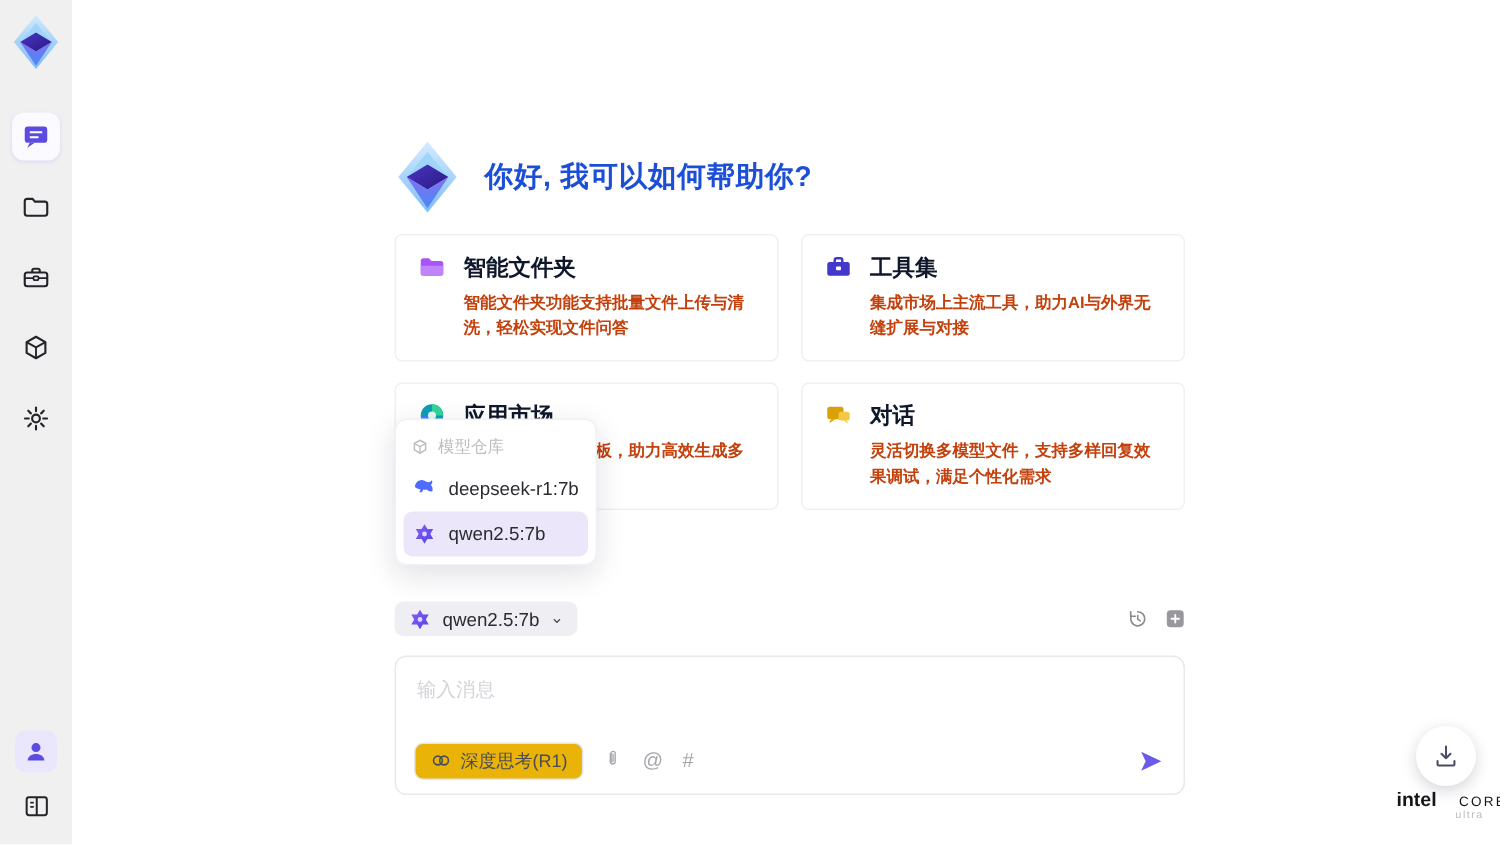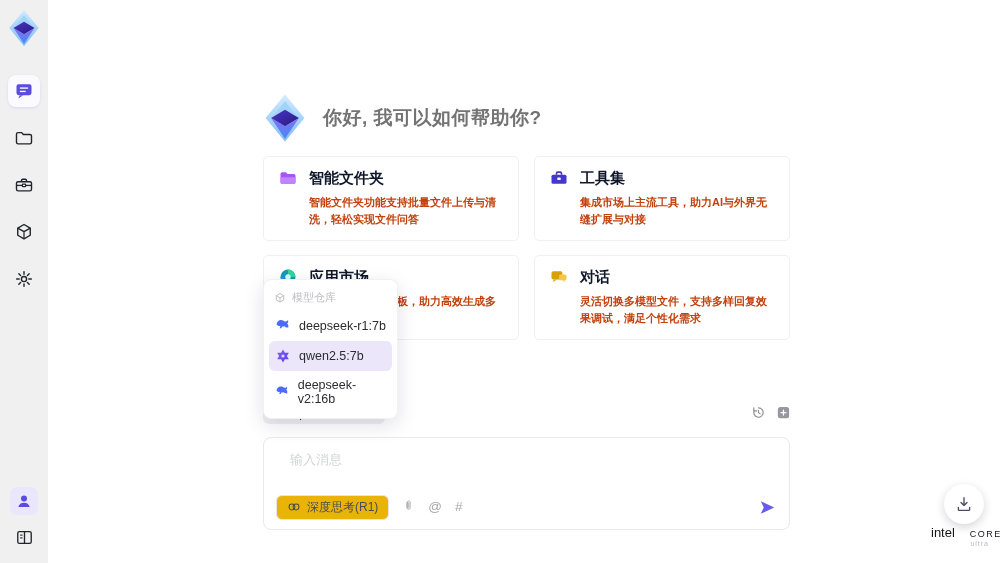--- a/index.html
+++ b/index.html
@@ -16,21 +16,21 @@
     align-items:center; justify-content:center; cursor:pointer; }
   .nav-item.active { background:#fbfaff; box-shadow:0 1px 3px rgba(80,60,220,.12); }
   .side-footer { position:absolute; bottom:12px; left:0; width:48px;
     display:flex; flex-direction:column; align-items:center; gap:8px; }
   .foot-item { width:28px; height:28px; border-radius:7px; display:flex;
     align-items:center; justify-content:center; cursor:pointer; }
   .foot-item.user { background:#eae6fb; }
 
   
   .greet { position:absolute; left:261px; top:93px; display:flex; align-items:center; gap:14px; }
-  .greet-title { font-size:19px; font-weight:bold; color:#737373; letter-spacing:.5px; }
+  .greet-title { font-size:19px; font-weight:bold; color:#1d4ed8; letter-spacing:.5px; }
 
   
   .cards { position:absolute; left:263px; top:156px; width:527px;
     display:grid; grid-template-columns:256px 256px; column-gap:15px; row-gap:14px; }
   .card { background:#fff; border:1px solid #f0f0f2; border-radius:5px;
     padding:11px 14px 12px 14px; min-height:80px; cursor:pointer; }
   .card.short { min-height:72px; }
   .card-head { display:flex; align-items:center; gap:11px; }
   .card-title { font-size:15px; font-weight:bold; color:#0f172a; }
   .card-desc { margin-top:6px; margin-left:31px; font-size:11px; color:#c2410c; line-height:1.55;font-weight:bold; }
@@ -51,39 +51,39 @@
     gap:7px; padding:0 9px; cursor:pointer; }
   .model-pill .val { font-size:12.5px; color:#2b2c31; }
   .chev { font-size:11px; color:#55565c; transform:translateY(-1px); }
   .mini-tools { position:absolute; left:750px; top:404px; display:flex; gap:9px; align-items:center; }
   .mini-btn { width:16px; height:16px; display:flex; align-items:center;
     justify-content:center; cursor:pointer; }
 
   
   .composer { position:absolute; left:263px; top:437px; width:527px; height:93px;
     background:#fff; border:1px solid #e9e9ec; border-radius:8px; }
-  .composer textarea { position:absolute; left:12px; top:0; width:100%; height:52px;
+  .composer textarea { position:absolute; left:0; top:0; width:100%; height:52px;
     border:0; outline:0; resize:none; background:transparent; padding:13px 14px;
     font-size:13px; font-family:"Liberation Sans",sans-serif; color:#404040; }
   .composer textarea::placeholder { color:#d3d4d9; }
   .composer-row { position:absolute; left:12px; right:12px; bottom:9px; height:26px;
     display:flex; align-items:center; gap:13px; }
   .deep-pill { display:flex; align-items:center; gap:6px; height:25px; padding:0 10px;
     border:1px solid #e6e6ea; border-radius:6px; background:#eab308; font-size:12px;
     color:#4c4d53; cursor:pointer; white-space:nowrap; }
   .glyph-btn { font-size:13.5px; color:#a6a7ad; cursor:pointer; line-height:1; }
   .send { margin-left:auto; cursor:pointer; display:flex; align-items:center; }
 
   
   .fab { position:absolute; left:944px; top:484px; width:40px; height:40px; border-radius:50%;
     background:#fff; box-shadow:0 3px 10px rgba(20,20,50,.18); display:flex;
     align-items:center; justify-content:center; cursor:pointer; }
   .intel { position:absolute; left:931px; top:525px; width:62px; text-align:center; }
   .intel-line { font-size:13px; color:#15151a; white-space:nowrap; }
-  .intel-line .i { font-weight:400; letter-spacing:0; }
+  .intel-line .i { font-weight:700; letter-spacing:0; }
   .intel-line .c { font-weight:300; letter-spacing:1.5px; margin-left:15px;
     font-variant:small-caps; }
   .intel-sub { font-size:7px; color:#b9bac2; text-align:right; margin-top:0px;
     letter-spacing:1px; padding-right:4px; }
 </style>
 </head>
 <body>
 
 <div class="stage">
 
@@ -249,26 +249,20 @@
           <stop offset="0" stop-color="#8b5cf6"></stop>
               <stop offset="1" stop-color="#4f46e5"></stop>
         </linearGradient>
           </defs>
         <path d="M12 2.2l2.9 4.9h5.8l-2.9 4.9 2.9 4.9h-5.8L12 21.8l-2.9-4.9H3.3l2.9-4.9-2.9-4.9h5.8z" fill="url(#qg)"></path>
         <circle cx="12" cy="12" r="2.4" fill="#ddd6fe"></circle>
       </svg>
       <span>qwen2.5:7b</span>
     </div>
 
-    <div class="dd-item">
-      <svg width="16" height="16" viewBox="0 0 24 24">
-        <path d="M2.5 10c0-4.5 4-7.5 8-6.8 2.5.4 3.3 2 5.5 2 1.6 0 2.8-.9 3.4-2.2.9 2 .3 3.9-1.1 5.1 1.6 1.6 2.2 3.9 1.6 6.1-2.2.6-4.4-.2-5.6-1.7-1.1.4-2.3.4-3.4.1l-1.7 2.7H6.9l1.2-2.9C5.2 11.8 3.9 11.3 2.5 10z" fill="#4d6bfe"></path>
-      </svg>
-      <span>deepseek-v2:16b</span>
-    </div>
   </div>
 
   <div class="model-pill">
     <svg width="16" height="16" viewBox="0 0 24 24">
       <path d="M12 2.2l2.9 4.9h5.8l-2.9 4.9 2.9 4.9h-5.8L12 21.8l-2.9-4.9H3.3l2.9-4.9-2.9-4.9h5.8z" fill="url(#qg)"></path>
       <circle cx="12" cy="12" r="2.4" fill="#ddd6fe"></circle>
     </svg>
     <span class="val">qwen2.5:7b</span>
     <span class="chev">⌄</span>
   </div>

